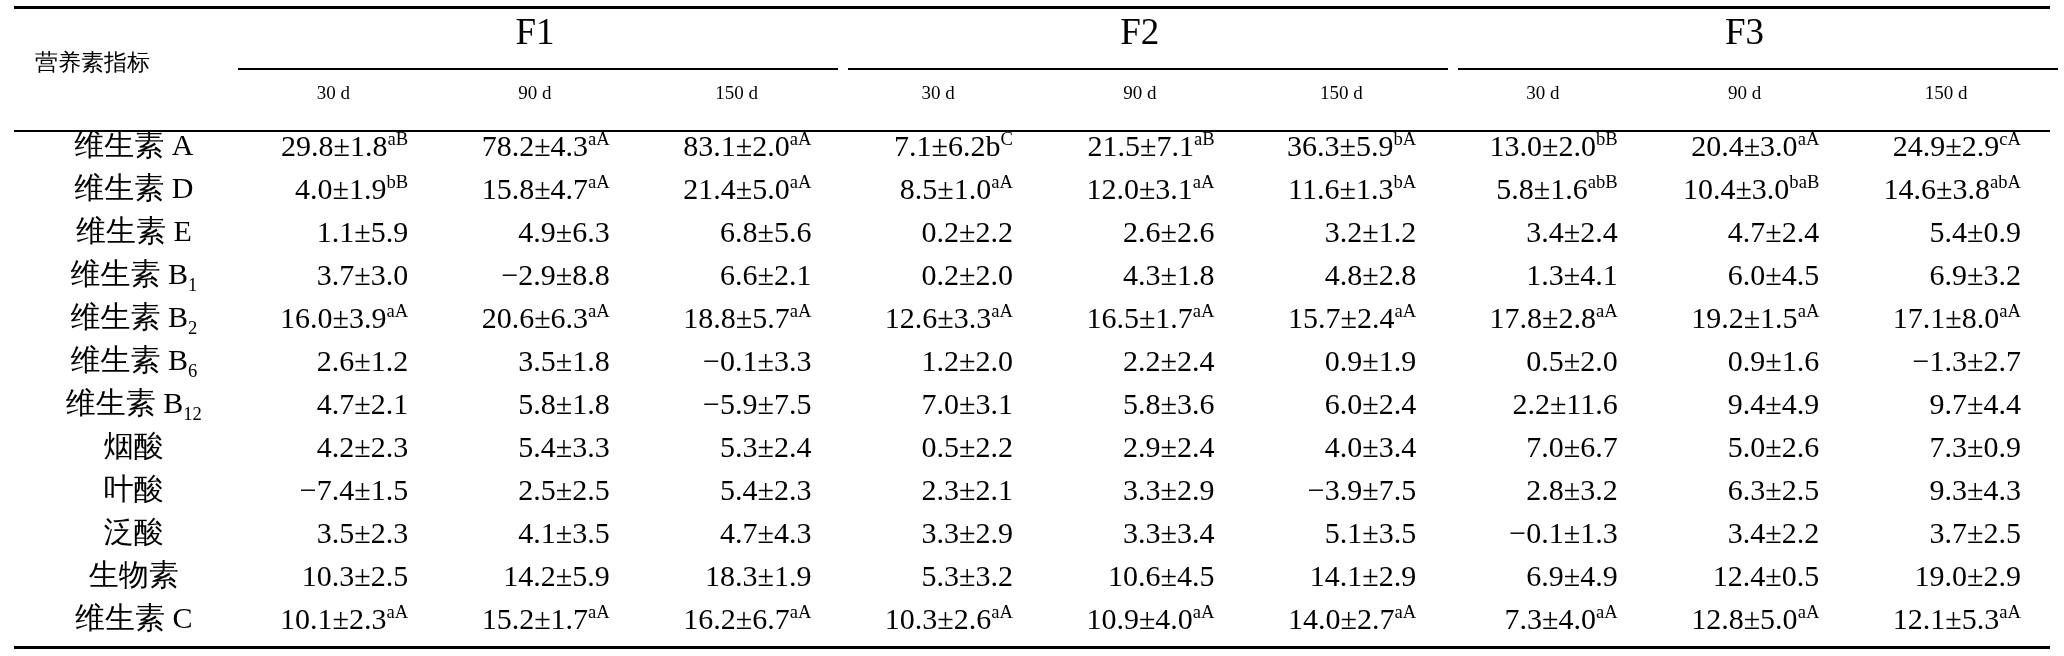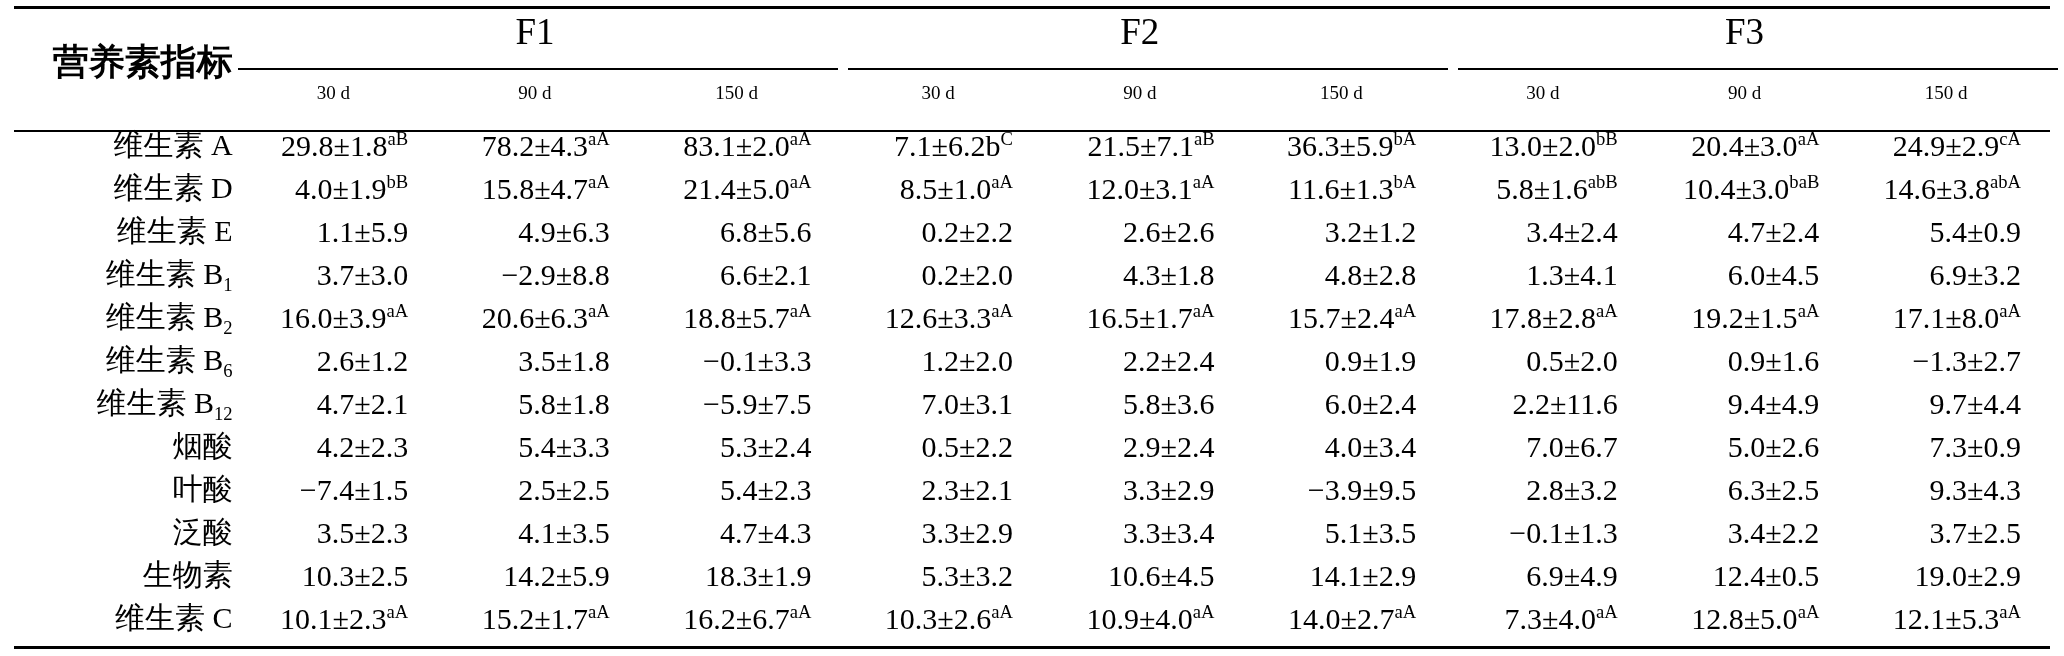--- a/index.html
+++ b/index.html
@@ -60,40 +60,39 @@
     top: 68px;
   }
   thead th {
     font-weight: normal;
     font-size: 37px;
     text-align: center;
     padding: 0;
     vertical-align: middle;
   }
   th.row-head {
-    font-size: 36px;
-    text-align: right;
+    font-size: 23px;
+    text-align: left;
     padding-left: 18px;
-    font-weight: bold;
   }
   tr.grouprow th {
     height: 62px;
   }
   tr.subrow th {
     height: 62px;
     font-size: 19px;
   }
   tbody td {
     font-size: 30px;
     padding: 0;
     height: 43px;
     vertical-align: middle;
   }
   td.label {
-    text-align: right;
+    text-align: center;
     padding-left: 18px;
     white-space: nowrap;
   }
   td.val {
     text-align: right;
     padding-right: 26px;
     white-space: nowrap;
   }
   sup, sub {
     font-size: 0.62em;
@@ -244,21 +243,21 @@
           <td class="val"><span>5.0±2.6</span></td>
           <td class="val"><span>7.3±0.9</span></td>
         </tr>
         <tr>
           <td class="label"><span>叶酸</span></td>
           <td class="val"><span>−7.4±1.5</span></td>
           <td class="val"><span>2.5±2.5</span></td>
           <td class="val"><span>5.4±2.3</span></td>
           <td class="val"><span>2.3±2.1</span></td>
           <td class="val"><span>3.3±2.9</span></td>
-          <td class="val"><span>−3.9±9.5</span></td>
+          <td class="val"><span>−3.9±7.5</span></td>
           <td class="val"><span>2.8±3.2</span></td>
           <td class="val"><span>6.3±2.5</span></td>
           <td class="val"><span>9.3±4.3</span></td>
         </tr>
         <tr>
           <td class="label"><span>泛酸</span></td>
           <td class="val"><span>3.5±2.3</span></td>
           <td class="val"><span>4.1±3.5</span></td>
           <td class="val"><span>4.7±4.3</span></td>
           <td class="val"><span>3.3±2.9</span></td>

